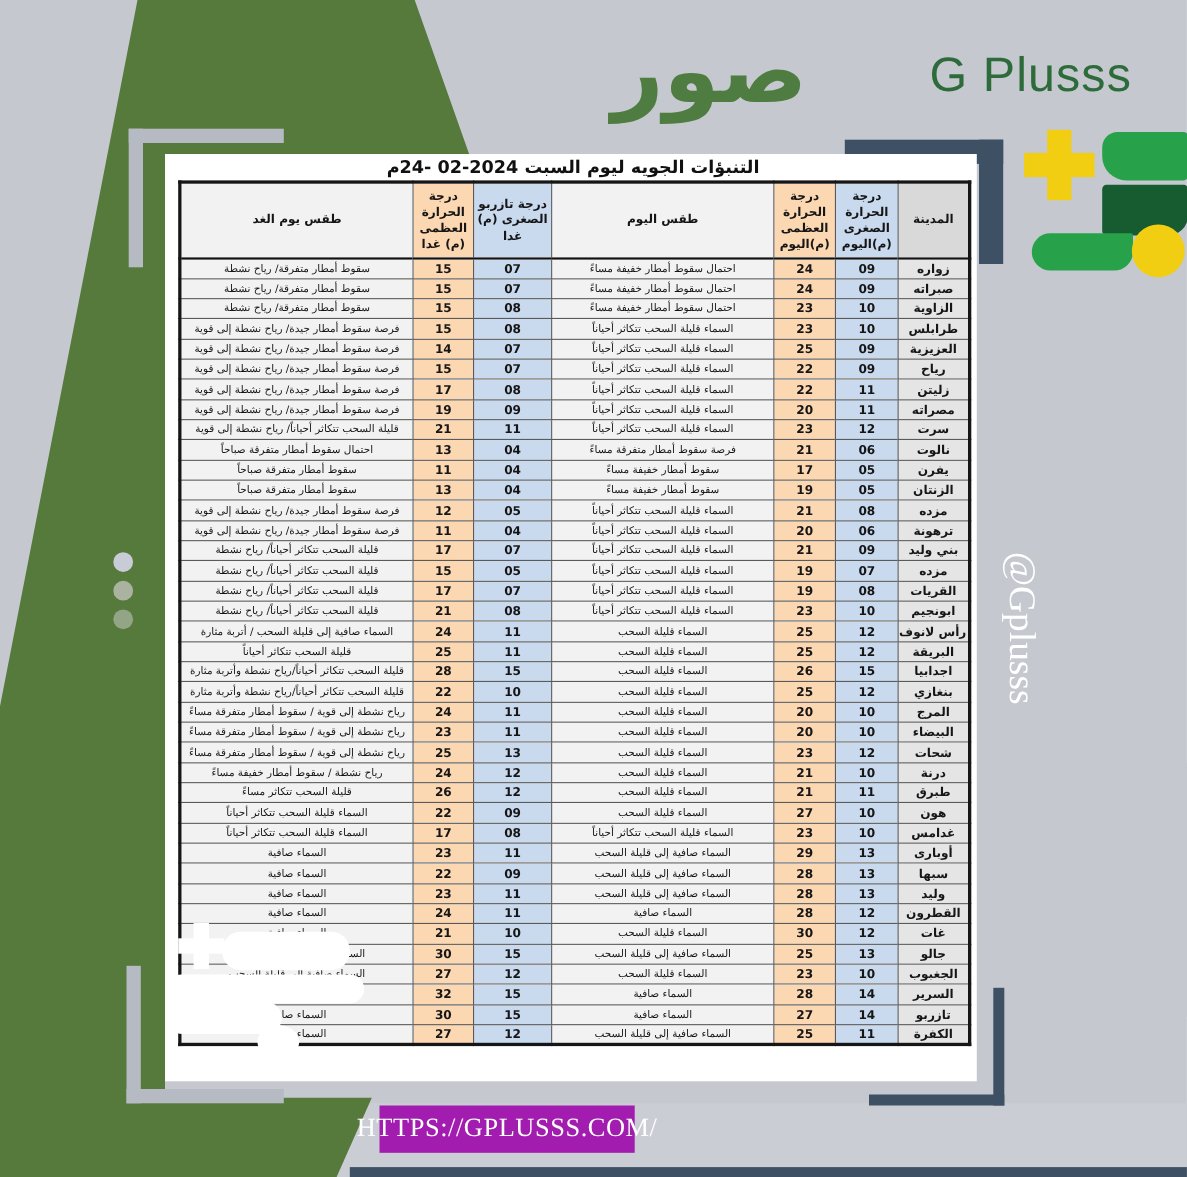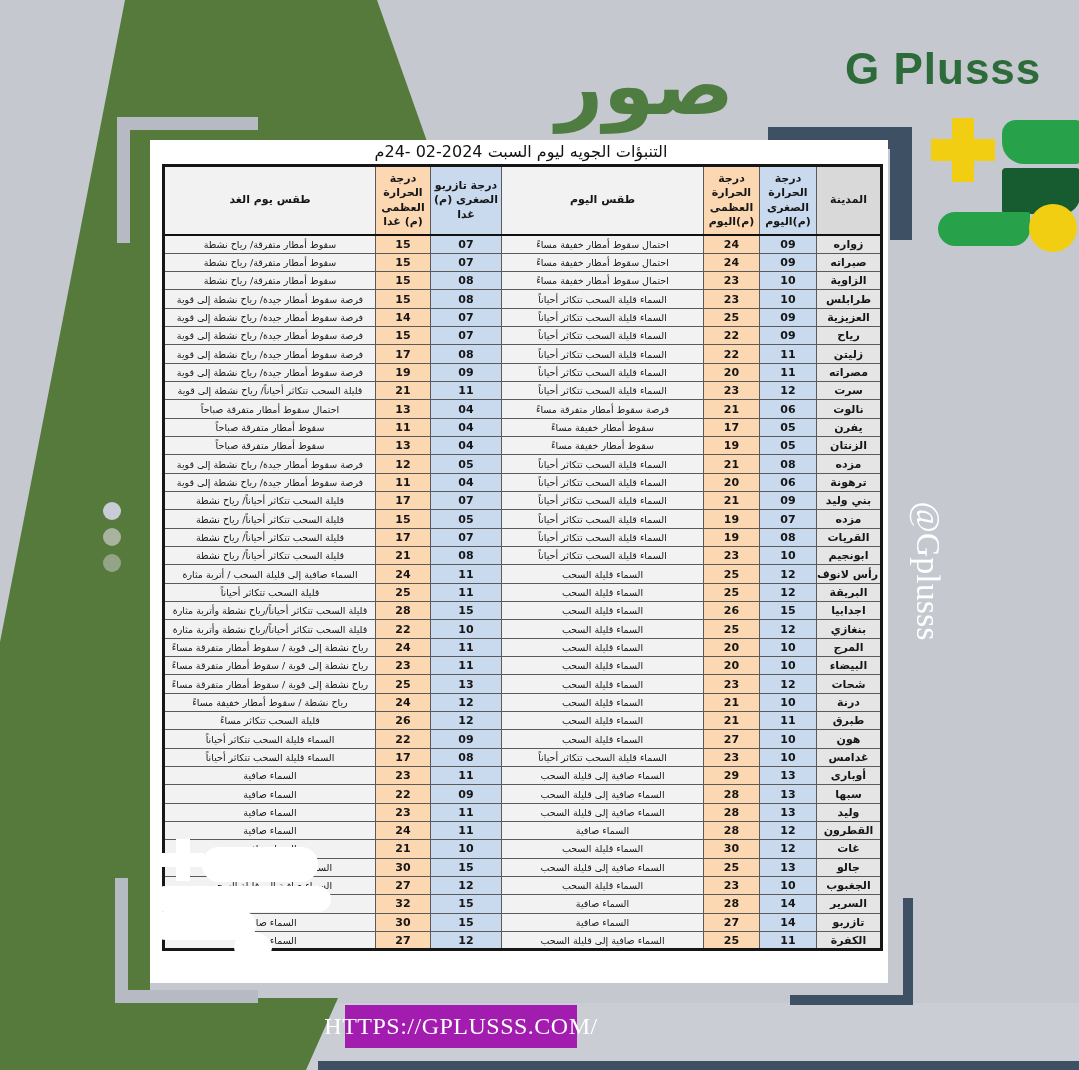--- a/index.html
+++ b/index.html
@@ -14,21 +14,21 @@
   #green-shape{
     left:0;top:0;width:1079px;height:1070px;background:#56793c;
     clip-path:polygon(125px 0,377px 0,430px 150px,150px 150px,150px 998px,338px 998px,306px 1070px,0 1070px,0 642px);
   }
   .bracket{background:#b6bac2;}
   .bracket-navy{background:#3e5064;}
   
   .dot{width:18px;height:18px;border-radius:50%;}
   
   #card{left:150px;top:140px;width:738px;height:843px;background:#ffffff;}
-  #card-title{left:12px;top:2px;width:718px;text-align:center;font-size:16px;font-weight:normal;color:#111;direction:rtl;}
+  #card-title{left:12px;top:2px;width:718px;text-align:center;font-size:16px;font-weight:bold;color:#111;direction:rtl;}
   #forecast-table{
     position:absolute;left:12px;top:24px;width:718px;
     border-collapse:collapse;table-layout:fixed;direction:rtl;
     border:3px solid #161616;
   }
   #forecast-table th,#forecast-table td{
     border:1px solid #5a5a5a;overflow:hidden;white-space:nowrap;
     text-align:center;vertical-align:middle;padding:0 2px;color:#161616;
   }
   #forecast-table thead th{
@@ -37,22 +37,22 @@
   }
   #forecast-table tbody tr{height:18.33px;}
   td.cell-city{background:#e5e5e5;font-weight:bold;font-size:11px;}
   th.head-city{background:#d9d9d9;margin-left:40px;}
   td.cell-min,th.head-min{background:#c9d9ee;}
   td.cell-max,th.head-max{background:#fbd7b2;}
   td.cell-min,td.cell-max{font-weight:bold;font-size:11px;}
   td.cell-weather,th.head-weather{background:#f2f2f2;}
   td.cell-weather{font-size:9.5px;color:#2b2b2b;}
   
-  #logo-soor{left:555px;top:18px;width:180px;height:100px;color:#4f7d41;font-size:82px;font-weight:bold;text-align:center;line-height:96px;margin-top:20px;}
-  #brand-name{left:845px;top:44px;width:230px;height:60px;color:#2e6b3b;font-size:44px;font-weight:bold;font-family:"Liberation Sans",sans-serif;letter-spacing:1px;}
+  #logo-soor{left:555px;top:18px;width:180px;height:100px;color:#4f7d41;font-size:82px;font-weight:bold;text-align:center;line-height:96px;}
+  #brand-name{left:845px;top:44px;width:230px;height:60px;color:#2e6b3b;font-size:44px;font-weight:normal;font-family:"Liberation Sans",sans-serif;letter-spacing:1px;}
   #handle{
     left:829px;top:553px;width:200px;height:36px;color:#ffffff;
     font-family:"Liberation Serif",serif;font-size:34px;text-align:center;
     transform:rotate(90deg);
   }
   #url-bar{
     left:345px;top:1005px;width:232px;height:43px;background:#a21caf;
     color:#fff;font-family:"Liberation Serif",serif;font-size:24px;
     display:flex;align-items:center;justify-content:center;letter-spacing:0.5px;
   }

